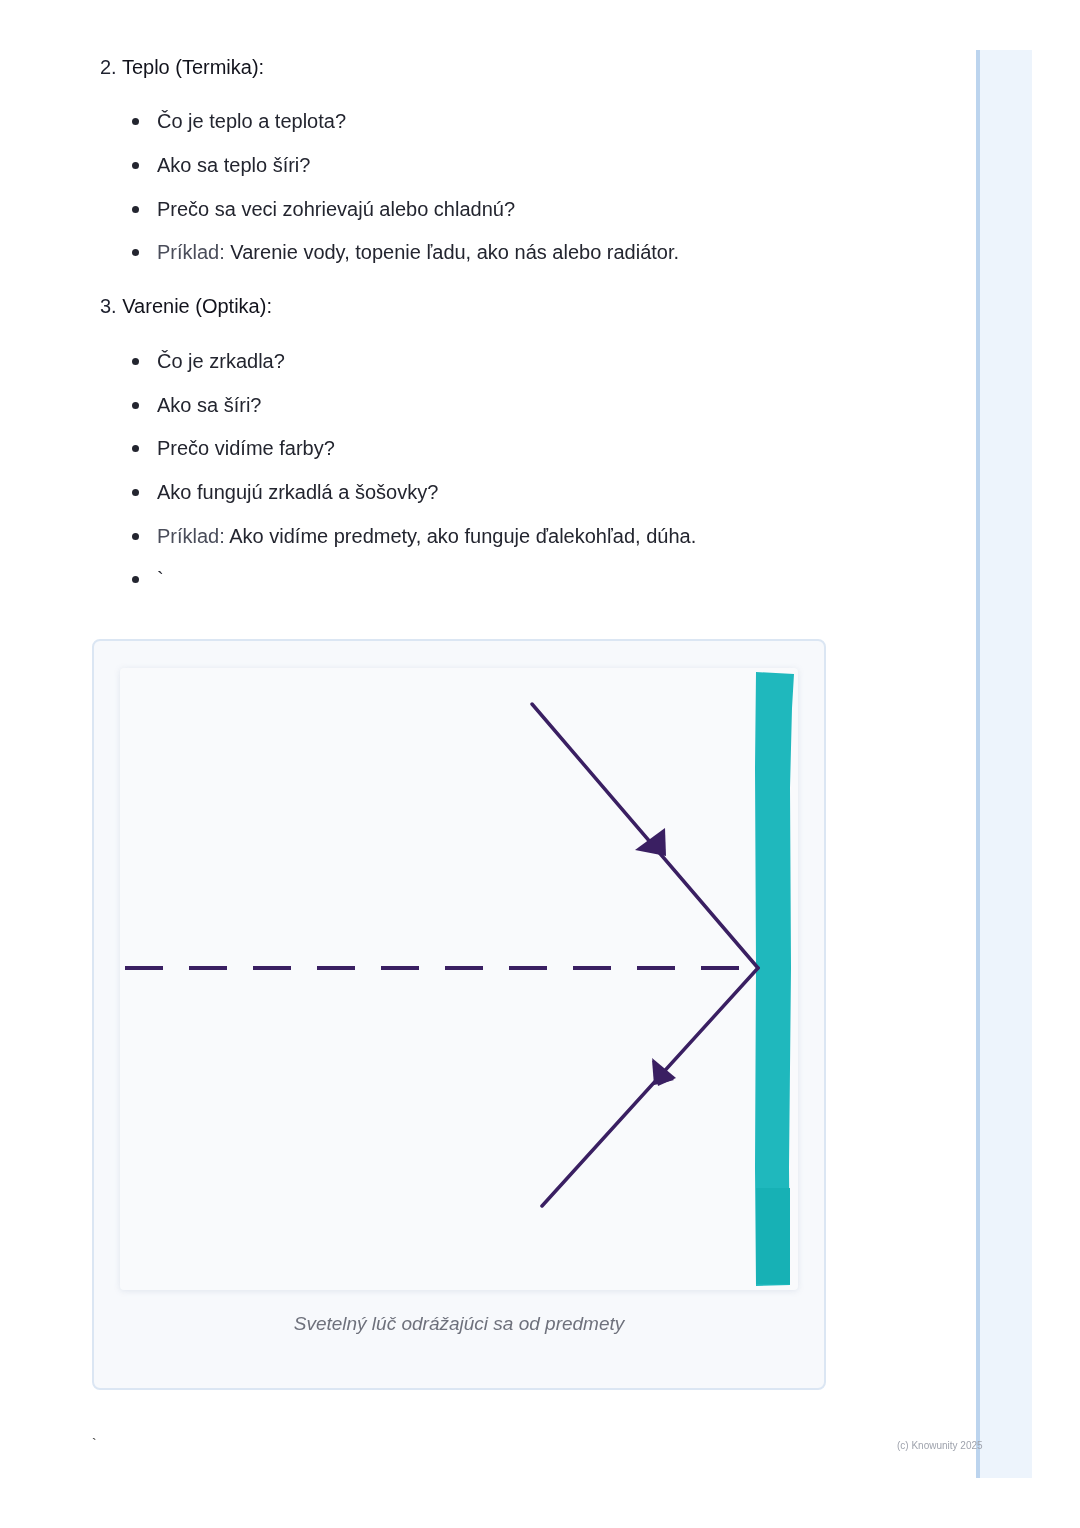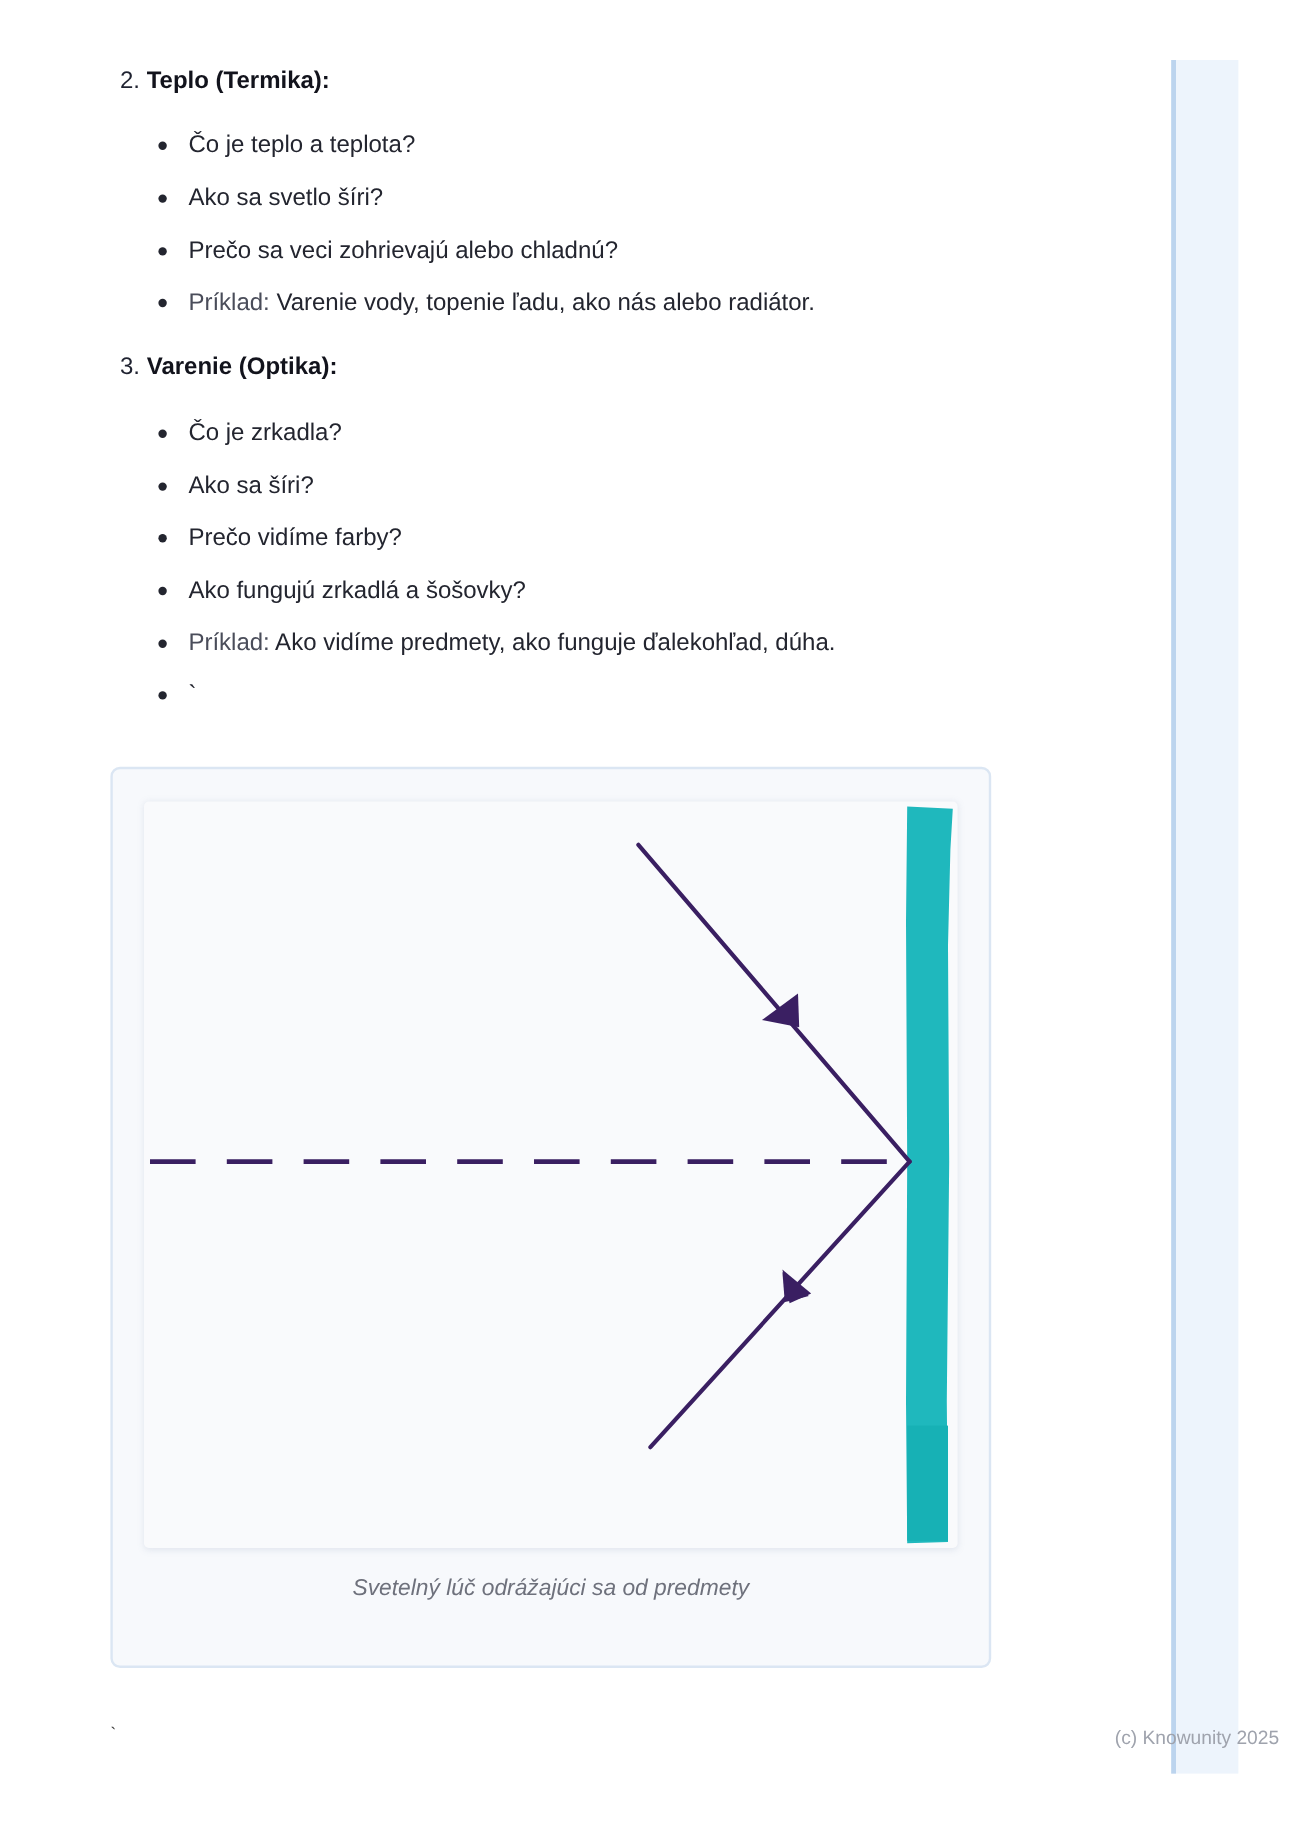--- a/index.html
+++ b/index.html
@@ -11,21 +11,21 @@
   }
   .side-strip {
     position: absolute; left: 976px; top: 50px; width: 56px; height: 1428px;
     background: #edf4fc; border-left: 4px solid #bcd4ee; box-sizing: border-box;
   }
   .content { position: absolute; left: 0; top: 0; width: 960px; }
   .section-head {
     position: absolute; left: 100px; font-size: 20px; line-height: 26px;
   }
   .section-head .num { font-weight: normal; }
-  .section-head .title { font-weight: bold; color: #12131c; }
+  .section-head .title { font-weight: normal; color: #12131c; }
   .bullet {
     position: absolute; left: 132px; font-size: 20px; line-height: 26px; color: #23252f;
   }
   .bullet .dot {
     position: absolute; left: 0; top: 10px; width: 7px; height: 7px; border-radius: 50%;
     background: #23252f;
   }
   .bullet .text { position: absolute; left: 25px; white-space: nowrap; text-align: center; }
   .bullet .em { color: #4a4d5a; }
 
@@ -41,21 +41,21 @@
   }
   .figure-inner svg { position: absolute; left: 0; top: 0; }
   .caption {
     position: absolute; left: 92px; top: 1313px; width: 734px; text-align: center;
     font-size: 19px; font-style: italic; color: #6e717c;
   }
   .tick-mark {
     position: absolute; left: 92px; top: 1436px; font-size: 14px; color: #333;
   }
   .footer {
-    position: absolute; left: 929px; top: 1440px; font-size: 16px; color: #9fa3ad;
+    position: absolute; left: 897px; top: 1440px; font-size: 10px; color: #9fa3ad;
     white-space: nowrap;
   }
 </style>
 </head>
 <body>
 
 <div class="side-strip"></div>
 
 <div class="content">
 
@@ -63,21 +63,21 @@
     <span class="num">2.</span>
     <span class="title">Teplo (Termika):</span>
   </div>
 
   <div class="bullet" style="top:108px;">
     <span class="dot"></span>
     <span class="text"><span>Čo je teplo a teplota?</span></span>
   </div>
   <div class="bullet" style="top:152px;">
     <span class="dot"></span>
-    <span class="text"><span>Ako sa svetlo šíri?</span></span>
+    <span class="text"><span>Ako sa teplo šíri?</span></span>
   </div>
   <div class="bullet" style="top:196px;">
     <span class="dot"></span>
     <span class="text"><span>Prečo sa veci zohrievajú alebo chladnú?</span></span>
   </div>
   <div class="bullet" style="top:239px;">
     <span class="dot"></span>
     <span class="text"><span class="em">Príklad:</span><span> Varenie vody, topenie ľadu, ako nás alebo radiátor.</span></span>
   </div>
 

